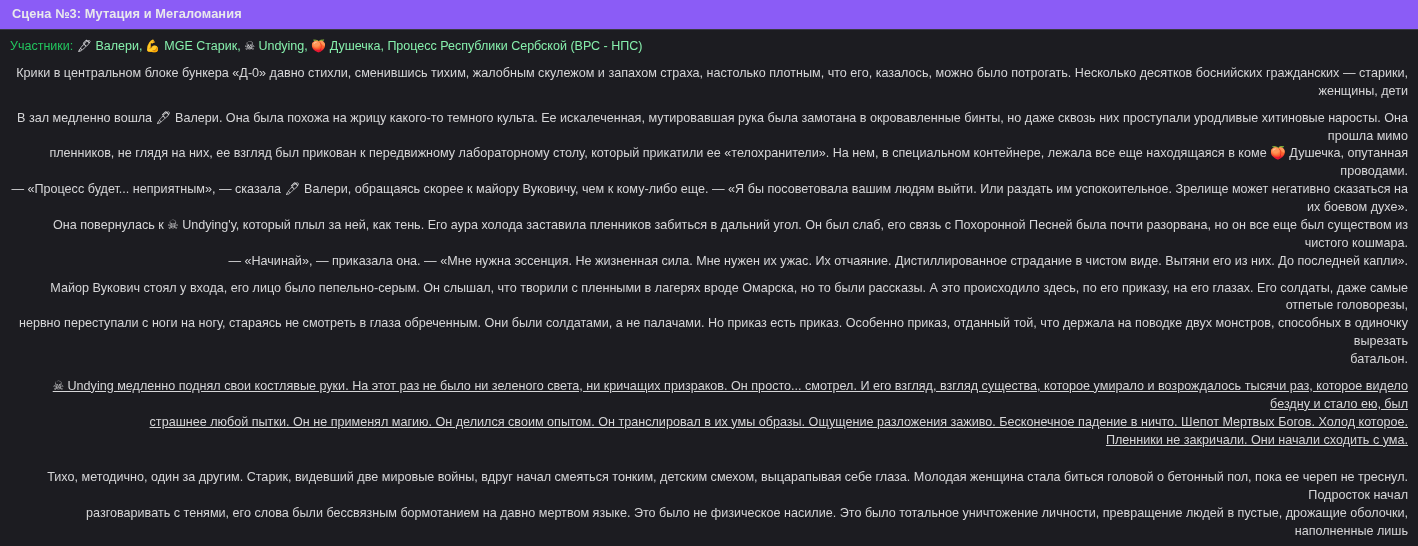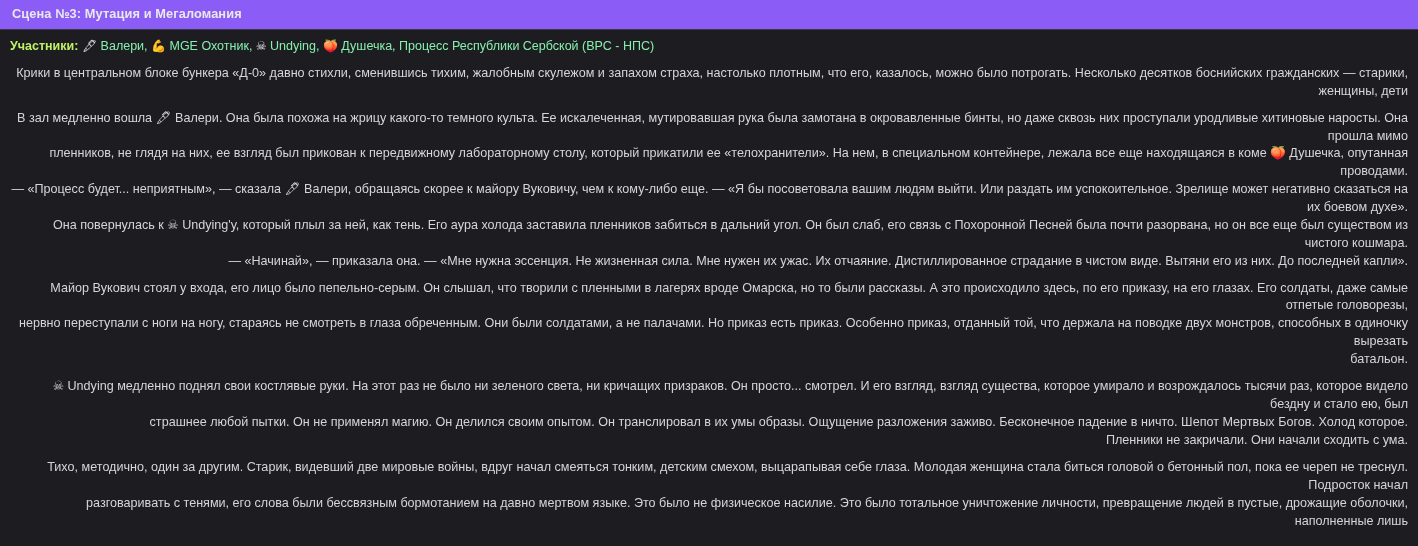--- a/index.html
+++ b/index.html
@@ -36,29 +36,30 @@
     padding: 8px 10px 0 10px;
   }
   .participants {
     font-size: 12.5px;
     color: #e2e2e5;
     margin-bottom: 9px;
     white-space: nowrap;
     overflow: hidden;
   }
   .participants .plabel {
-    font-weight: bold;
-    color: #bef264;
+    font-weight: normal;
+    color: #22c55e;
   }
   p.para {
     margin: 0 0 9px 0;
     text-align: right;
   }
   p.tight {
-    margin: 0 0 4px 0;
+    margin: 0 0 14px 0;
+    text-decoration: underline;
   }
   .ic {
     font-size: 12px;
     vertical-align: baseline;
   }
   .nm {
     color: #86efac;
   }
   .spacer6 { height: 6px; }
 </style>
@@ -69,21 +70,21 @@
 
   <div class="titlebar">Сцена №3: Мутация и Мегаломания</div>
 
   <div class="content">
 
     <div class="participants">
       <span class="plabel">Участники:</span>
       <span class="ic">🖋</span>
       <span class="nm">Валери,</span>
       <span class="ic">💪</span>
-      <span class="nm">MGE Охотник,</span>
+      <span class="nm">MGE Старик,</span>
       <span class="ic">☠</span>
       <span class="nm">Undying,</span>
       <span class="ic">🍑</span>
       <span class="nm">Душечка, Процесс Республики Сербской (ВРС - НПС)</span>
     </div>
 
     <p class="para">
       <span>Крики в центральном блоке бункера «Д-0» давно стихли, сменившись тихим, жалобным скулежом и запахом страха, настолько плотным, что его, казалось, можно было потрогать. Несколько десятков боснийских гражданских — старики, женщины, дети</span><br>
     </p>
 

